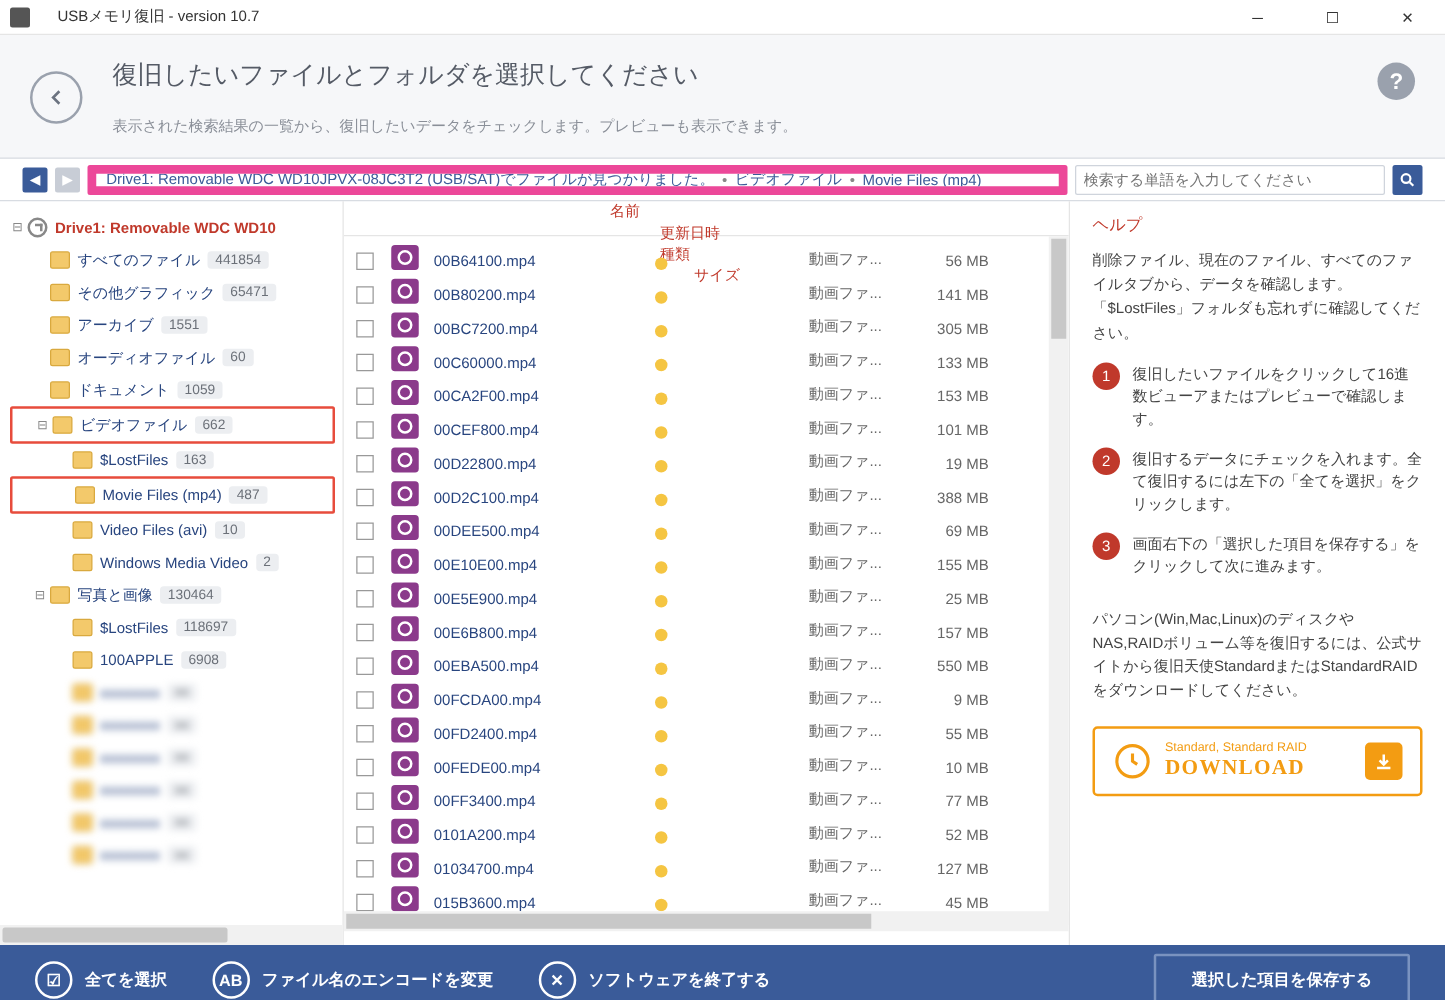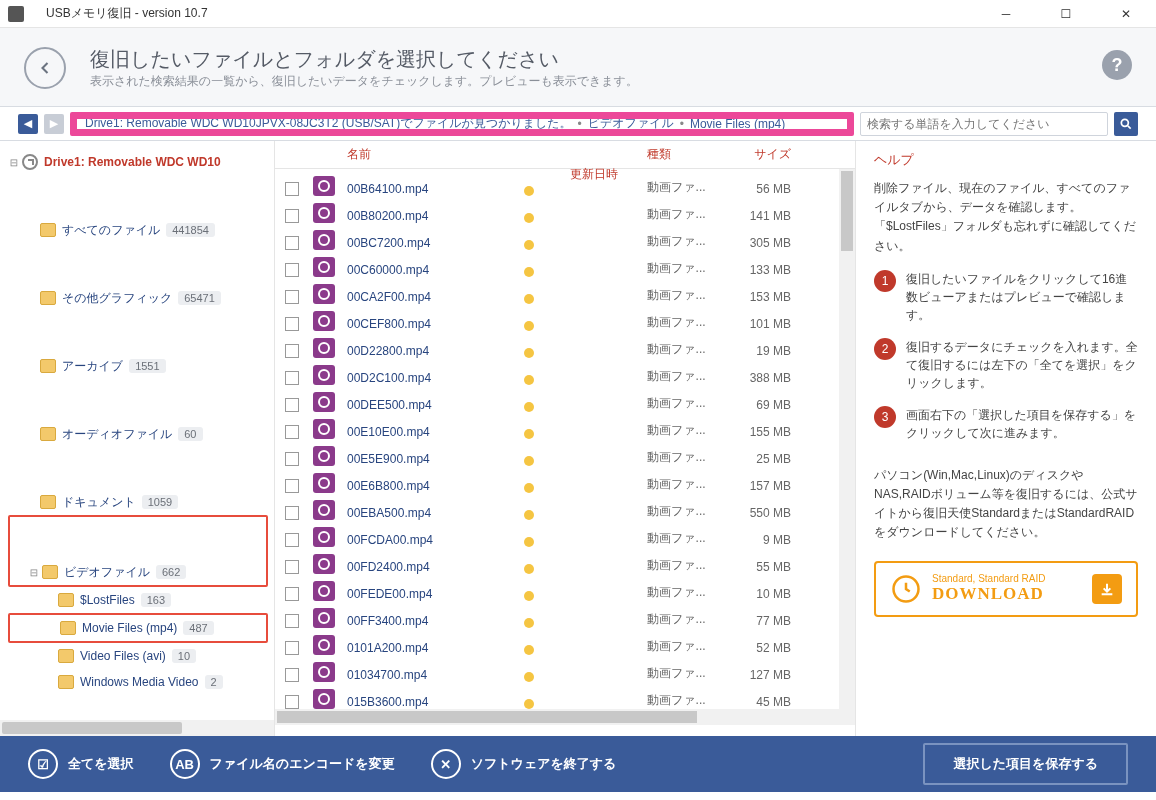--- a/index.html
+++ b/index.html
@@ -8,21 +8,21 @@
 
 .titlebar { height: 28px; background: #fff; border-bottom: 1px solid #e5e5e5; display: flex; align-items: center; padding: 0 8px; gap: 16px; }
 .titlebar .app-icon { width: 16px; height: 16px; margin-right: 6px; background: #555; border-radius: 2px; }
 .titlebar .title { flex: 1; font-size: 12px; color: #333; }
 .winbtn { width: 44px; height: 28px; display: flex; align-items: center; justify-content: center; color: #333; }
 
 
 .header { background: #f6f7f9; padding: 18px 24px 16px 24px; display: flex; align-items: center; position: relative; border-bottom: 1px solid #d8dce2; }
 .back-btn { width: 42px; height: 42px; border: 2px solid #9aa1ad; border-radius: 50%; display: flex; align-items: center; justify-content: center; margin-right: 24px; cursor: pointer; }
 .back-btn svg { stroke: #6b7380; }
-.header-txt h1 { font-size: 20px; font-weight: normal; color: #555b66; margin-bottom: 0; }
+.header-txt h1 { font-size: 20px; font-weight: normal; color: #555b66; margin-bottom: 20px; }
 .header-txt p { font-size: 12px; color: #8a8f98; }
 .help-btn { position: absolute; right: 24px; top: 22px; width: 30px; height: 30px; background: #9aa1ad; color: #fff; border-radius: 50%; display: flex; align-items: center; justify-content: center; font-size: 18px; font-weight: bold; cursor: pointer; }
 
 
 .crumbrow { height: 34px; background: #fff; border-bottom: 1px solid #d8dce2; display: flex; align-items: center; padding: 0 18px; gap: 6px; }
 .navarrow { width: 20px; height: 20px; background: #3a5b99; color: #fff; display: flex; align-items: center; justify-content: center; font-size: 11px; border-radius: 2px; cursor: pointer; }
 .crumb-box { flex: 1; height: 24px; border: 7px solid #ec4899; border-radius: 2px; display: flex; align-items: center; padding: 0 8px; font-size: 12px; color: #3a5b99; overflow: hidden; white-space: nowrap; }
 .crumb-box .sep { color: #888; margin: 0 6px; }
 .search-box { width: 248px; height: 24px; border: 1px solid #cfd4dc; border-radius: 2px; padding: 0 6px; font-size: 12px; color: #888; }
 .search-go { width: 24px; height: 24px; background: #3a5b99; color: #fff; display: flex; align-items: center; justify-content: center; border-radius: 2px; cursor: pointer; }
@@ -33,36 +33,36 @@
 
 .tree { width: 275px; border-right: 1px solid #e5e5e5; overflow: hidden; position: relative; padding: 8px 0 0 8px; }
 .tnode { display: flex; align-items: center; height: 26px; font-size: 12px; color: #333; white-space: nowrap; cursor: pointer; }
 .tnode .exp { width: 12px; text-align: center; color: #888; font-size: 10px; margin-right: 2px; }
 .tnode .fico { width: 16px; height: 14px; background: #f3c96b; border: 1px solid #d9a93e; border-radius: 2px; margin-right: 6px; flex-shrink: 0; }
 .tnode .dico { width: 16px; height: 16px; border: 2px solid #888; border-radius: 50%; margin-right: 6px; position: relative; flex-shrink: 0; }
 .tnode .dico::after { content: ""; position: absolute; width: 4px; height: 4px; border-top: 2px solid #888; border-right: 2px solid #888; top: 3px; left: 4px; }
 .tnode .lbl { color: #28457f; }
 .tnode.root .lbl { color: #c0392b; font-weight: bold; }
 .tnode .cnt { background: #eceef1; color: #6b7078; padding: 1px 6px; border-radius: 3px; margin-left: 6px; font-size: 11px; }
-.ind1 { padding-left: 18px; margin-top: 42px; }
+.ind1 { padding-left: 18px; }
 .ind2 { padding-left: 36px; }
 .hl-red { border: 2px solid #e74c3c; border-radius: 2px; margin-right: 6px; }
 .blur { filter: blur(3px); }
 .tree-scroll { position: absolute; bottom: 0; left: 0; right: 0; height: 16px; background: #f1f1f1; display: flex; align-items: center; }
 .tree-scroll .thumb { height: 12px; background: #c8c8c8; border-radius: 2px; margin-left: 2px; width: 180px; }
 
 
 .flist { flex: 1; display: flex; flex-direction: column; border-right: 1px solid #e5e5e5; overflow: hidden; position: relative; }
-.fhdr { display: flex; height: 28px; border-bottom: 1px solid #e5e5e5; align-items: center; font-size: 12px; color: #c0392b; }
+.fhdr { display: flex; height: 28px; border-bottom: 1px solid #e5e5e5; align-items: center; font-size: 12px; color: #c0392b; flex-direction: column; }
 .fhdr > div { padding: 0 8px; }
 .c-chk { width: 34px; }
 .c-ico { width: 30px; }
 .c-name { width: 170px; }
 .c-dot { width: 40px; text-align: center; }
-.c-date { width: 90px; text-align: center; margin-top: 40px; }
+.c-date { width: 90px; text-align: left; }
 .c-type { width: 90px; }
 .c-size { width: 70px; text-align: right; }
 .frow { display: flex; height: 27px; align-items: flex-end; font-size: 12px; color: #333; }
 .frow .chk { width: 14px; height: 14px; border: 1px solid #999; margin-left: 10px; }
 .frow .vico { width: 22px; height: 20px; background: #8b3a8b; border-radius: 3px; display: flex; align-items: center; justify-content: center; margin-left: 4px; }
 .frow .vico::before { content: ""; width: 8px; height: 8px; border: 2px solid #fff; border-radius: 50%; }
 .frow .fname { color: #28457f; padding-left: 8px; width: 170px; }
 .frow .dot { width: 10px; height: 10px; background: #f5c542; border-radius: 50%; margin: 0 auto; }
 .frow .ftype { color: #666; width: 90px; padding-left: 8px; white-space: nowrap; overflow: hidden; }
 .frow .fsize { width: 70px; text-align: right; color: #666; padding-right: 8px; }

